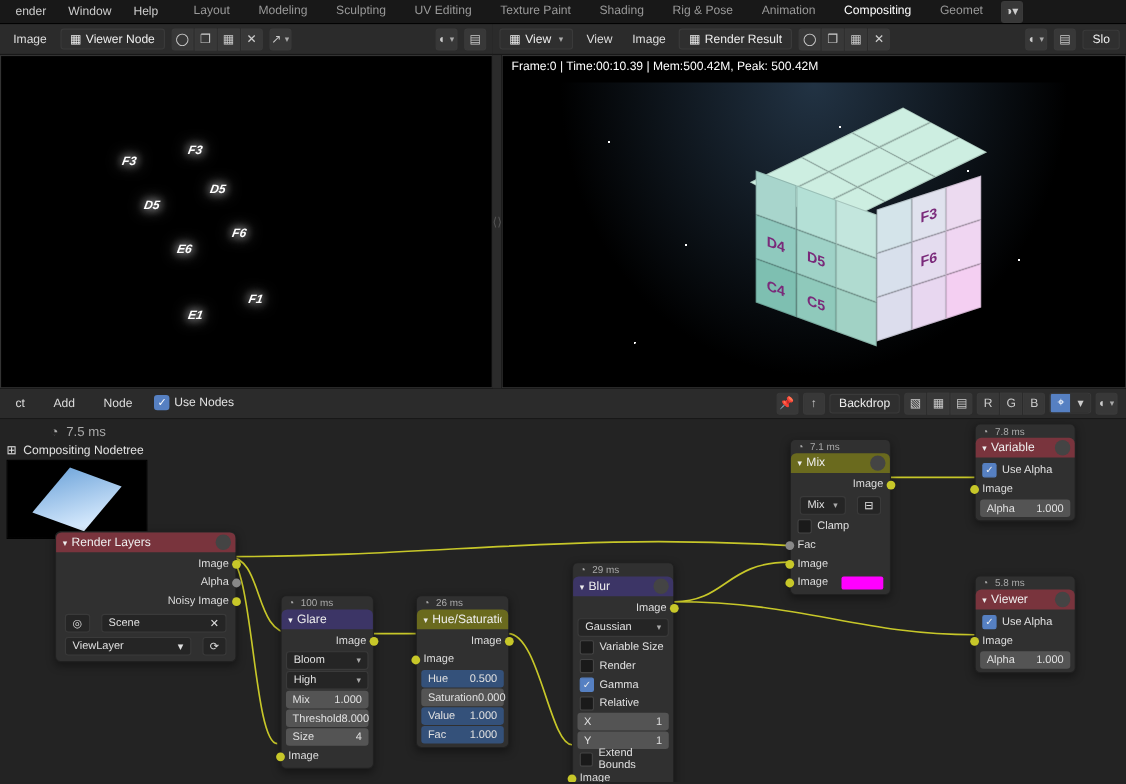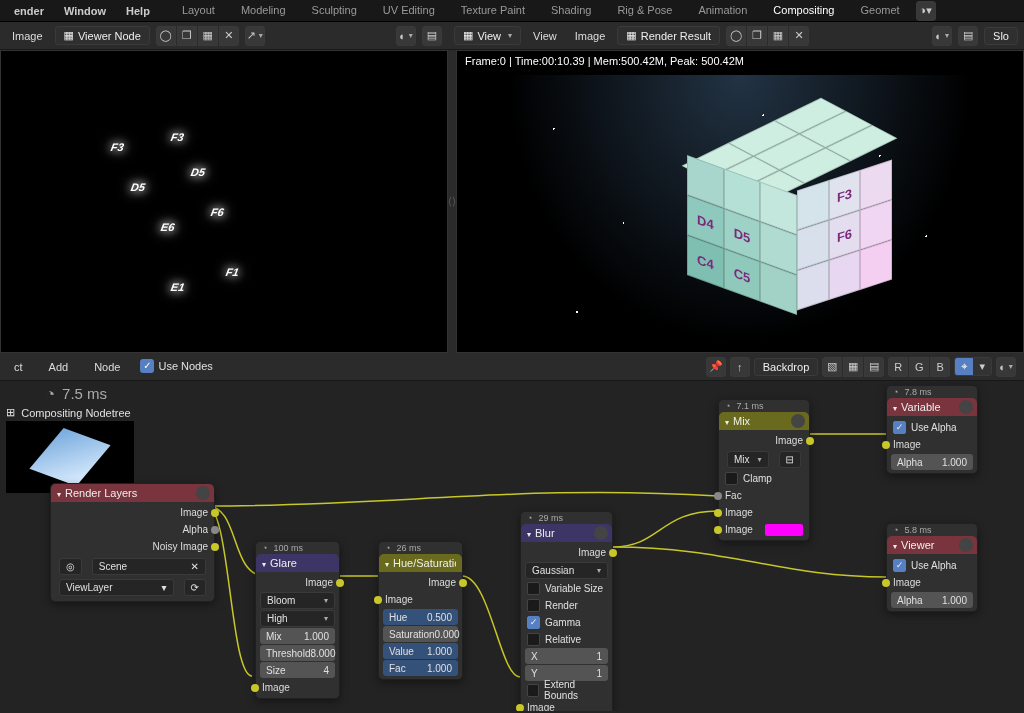--- a/index.html
+++ b/index.html
@@ -1,20 +1,20 @@
 <!DOCTYPE html>
 <html><head>
 <meta charset="utf-8">
 <style>
 * { margin: 0; padding: 0; box-sizing: border-box; font-family: -apple-system, BlinkMacSystemFont, "Segoe UI", sans-serif; }
 body { background: #232323; color: #e0e0e0; font-size: 11px; width: 1024px; height: 713px; overflow: hidden; user-select: none; }
 
 
 .top-menu { height: 22px; background: #181818; display: flex; align-items: center; padding: 0 4px; border-bottom: 1px solid #000; }
-.top-menu-item { padding: 3px 10px; color: #ccc; cursor: default; font-weight: bold; }
+.top-menu-item { padding: 3px 10px; color: #ccc; cursor: default; }
 .tab-bar { display: flex; margin-left: 10px; gap: 2px; }
 .workspace-tab { padding: 13px 12px; color: #999; cursor: pointer; }
 .workspace-tab.active { color: #fff; border-bottom: 2px solid #5386cc; }
 
 
 .header-row { height: 28px; background: #2b2b2b; display: flex; align-items: center; padding: 0 6px; gap: 6px; border-bottom: 1px solid #181818; }
 .label-btn { color: #ddd; padding: 2px 6px; }
 .dd { background: #2f2f2f; border: 1px solid #3a3a3a; border-radius: 3px; padding: 2px 8px; color: #eee; display: flex; align-items: center; gap: 4px; }
 .icon-btn { width: 20px; height: 20px; background: #383838; border: 1px solid #3a3a3a; border-radius: 3px; display: flex; align-items: center; justify-content: center; color: #ccc; }
 .icon-group { display: flex; gap: 1px; }
@@ -64,21 +64,21 @@
 .node-header { height: 28px; background: #2b2b2b; display: flex; align-items: center; padding: 0 8px; gap: 12px; border-bottom: 1px solid #181818; justify-content: space-between; }
 .node-header-left { display:flex; gap: 14px; align-items:flex-start; }
 .node-header-right { display:flex; gap: 4px; align-items:center; }
 .check { display:flex; align-items:center; gap:4px; }
 .check-box { width:14px; height:14px; background:#5680c2; border-radius:3px; display:flex; align-items:center; justify-content:center; color:#fff; font-size:10px; }
 
 .node-canvas { position: relative; height: 330px; background: #232323; overflow: hidden; }
 
 
 .nt-thumb { position:absolute; left:6px; top:4px; }
-.nt-time { font-size:15px; color:#aaa; display:flex; align-items:center; gap:4px; margin-left:40px;}
+.nt-time { font-size:12px; color:#aaa; display:flex; align-items:center; gap:4px; margin-left:40px;}
 .nt-label { display:flex; align-items:center; gap:6px; margin-top:4px; }
 .nt-img { width:128px; height:72px; background:linear-gradient(#000,#000); margin-top:2px; border:1px solid #000; display:flex; align-items:center; justify-content:center;}
 .nt-img-cube{ width:50px; height:50px; background:linear-gradient(135deg,#7ad,#def); transform:rotate(20deg) skewX(-20deg); }
 
 
 .node { position:absolute; background:#303030; border:1px solid #202020; border-radius:5px; box-shadow:0 3px 8px rgba(0,0,0,0.4); overflow:visible; }
 .node-title { padding:3px 6px; font-size:11px; color:#eee; border-radius:5px 5px 0 0; position:relative; display:flex; align-items:center; gap:4px; }
 .node-title .stat { position:absolute; right:4px; width:14px; height:14px; border-radius:50%; background:#444; }
 .node-timing { font-size:9px; color:#aaa; padding:1px 6px; display:flex; align-items:center; gap:3px; }
 .node-body { padding:2px 0; }

